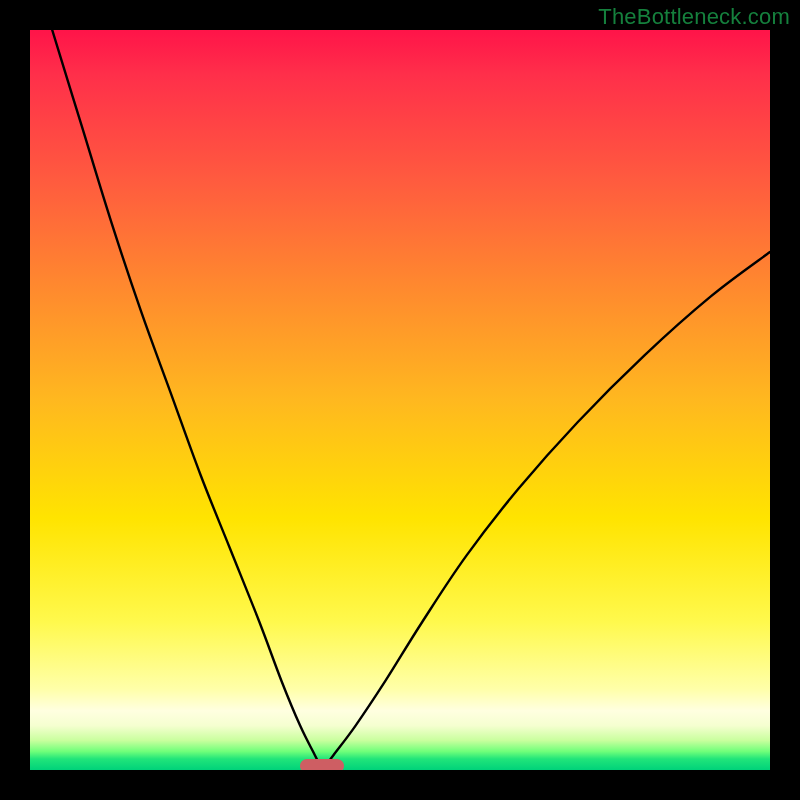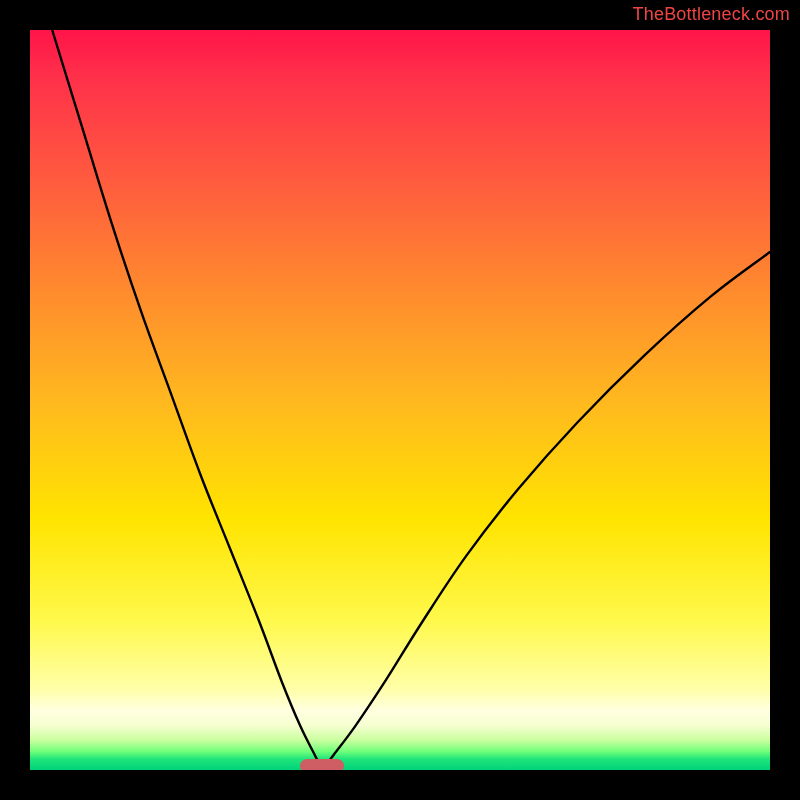--- a/index.html
+++ b/index.html
@@ -49,22 +49,22 @@
     position: absolute;
     left: 0; top: 0;
     width: 740px; height: 740px;
     pointer-events: none;
   }
 
   .watermark {
     position: absolute;
     top: 4px;
     right: 10px;
-    color: #ef4444;
-    font-size: 18px;
+    color: #15803d;
+    font-size: 22px;
     font-weight: 500;
     letter-spacing: 0.2px;
   }
 
   .marker {
     position: absolute;
     width: 44px;
     height: 14px;
     border-radius: 7px;
     background: #ce5e63;

